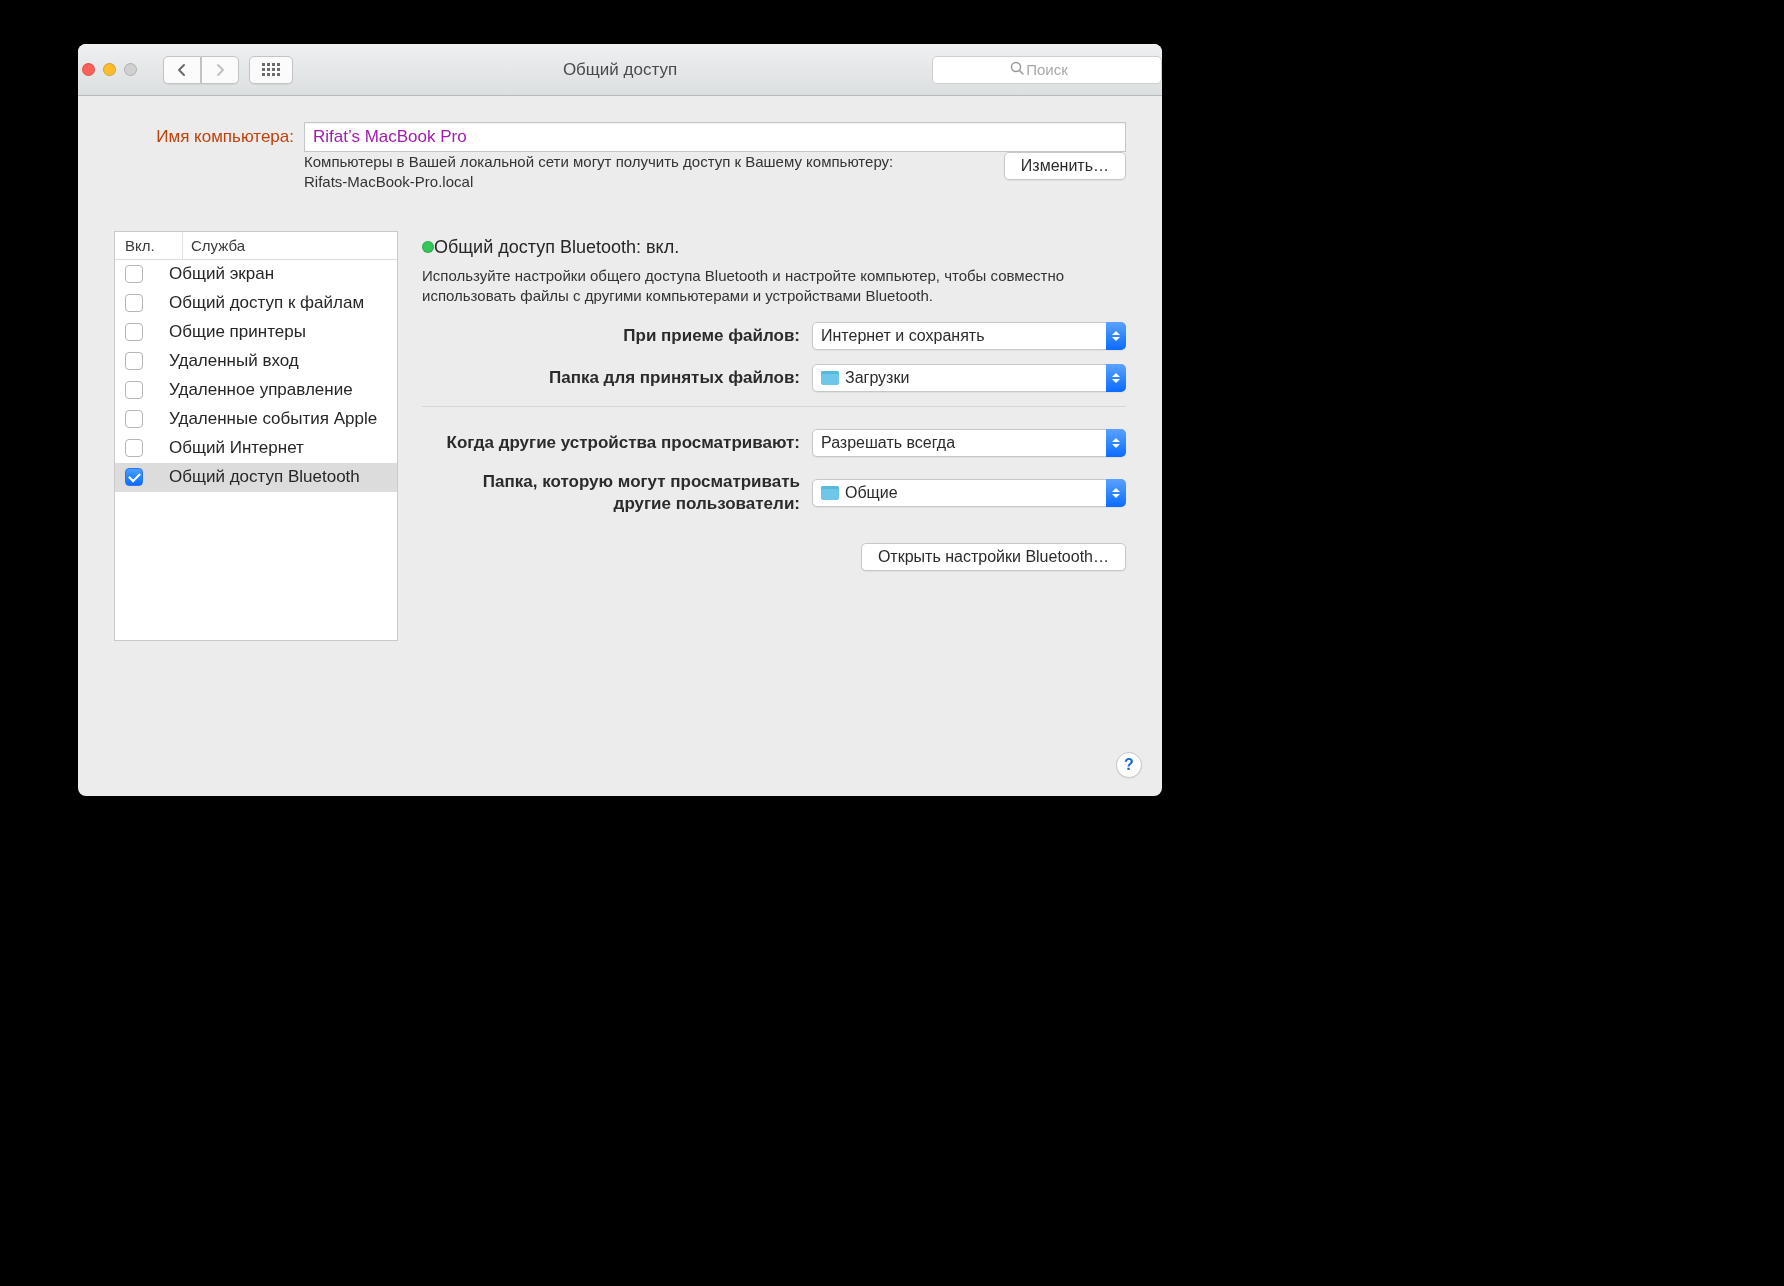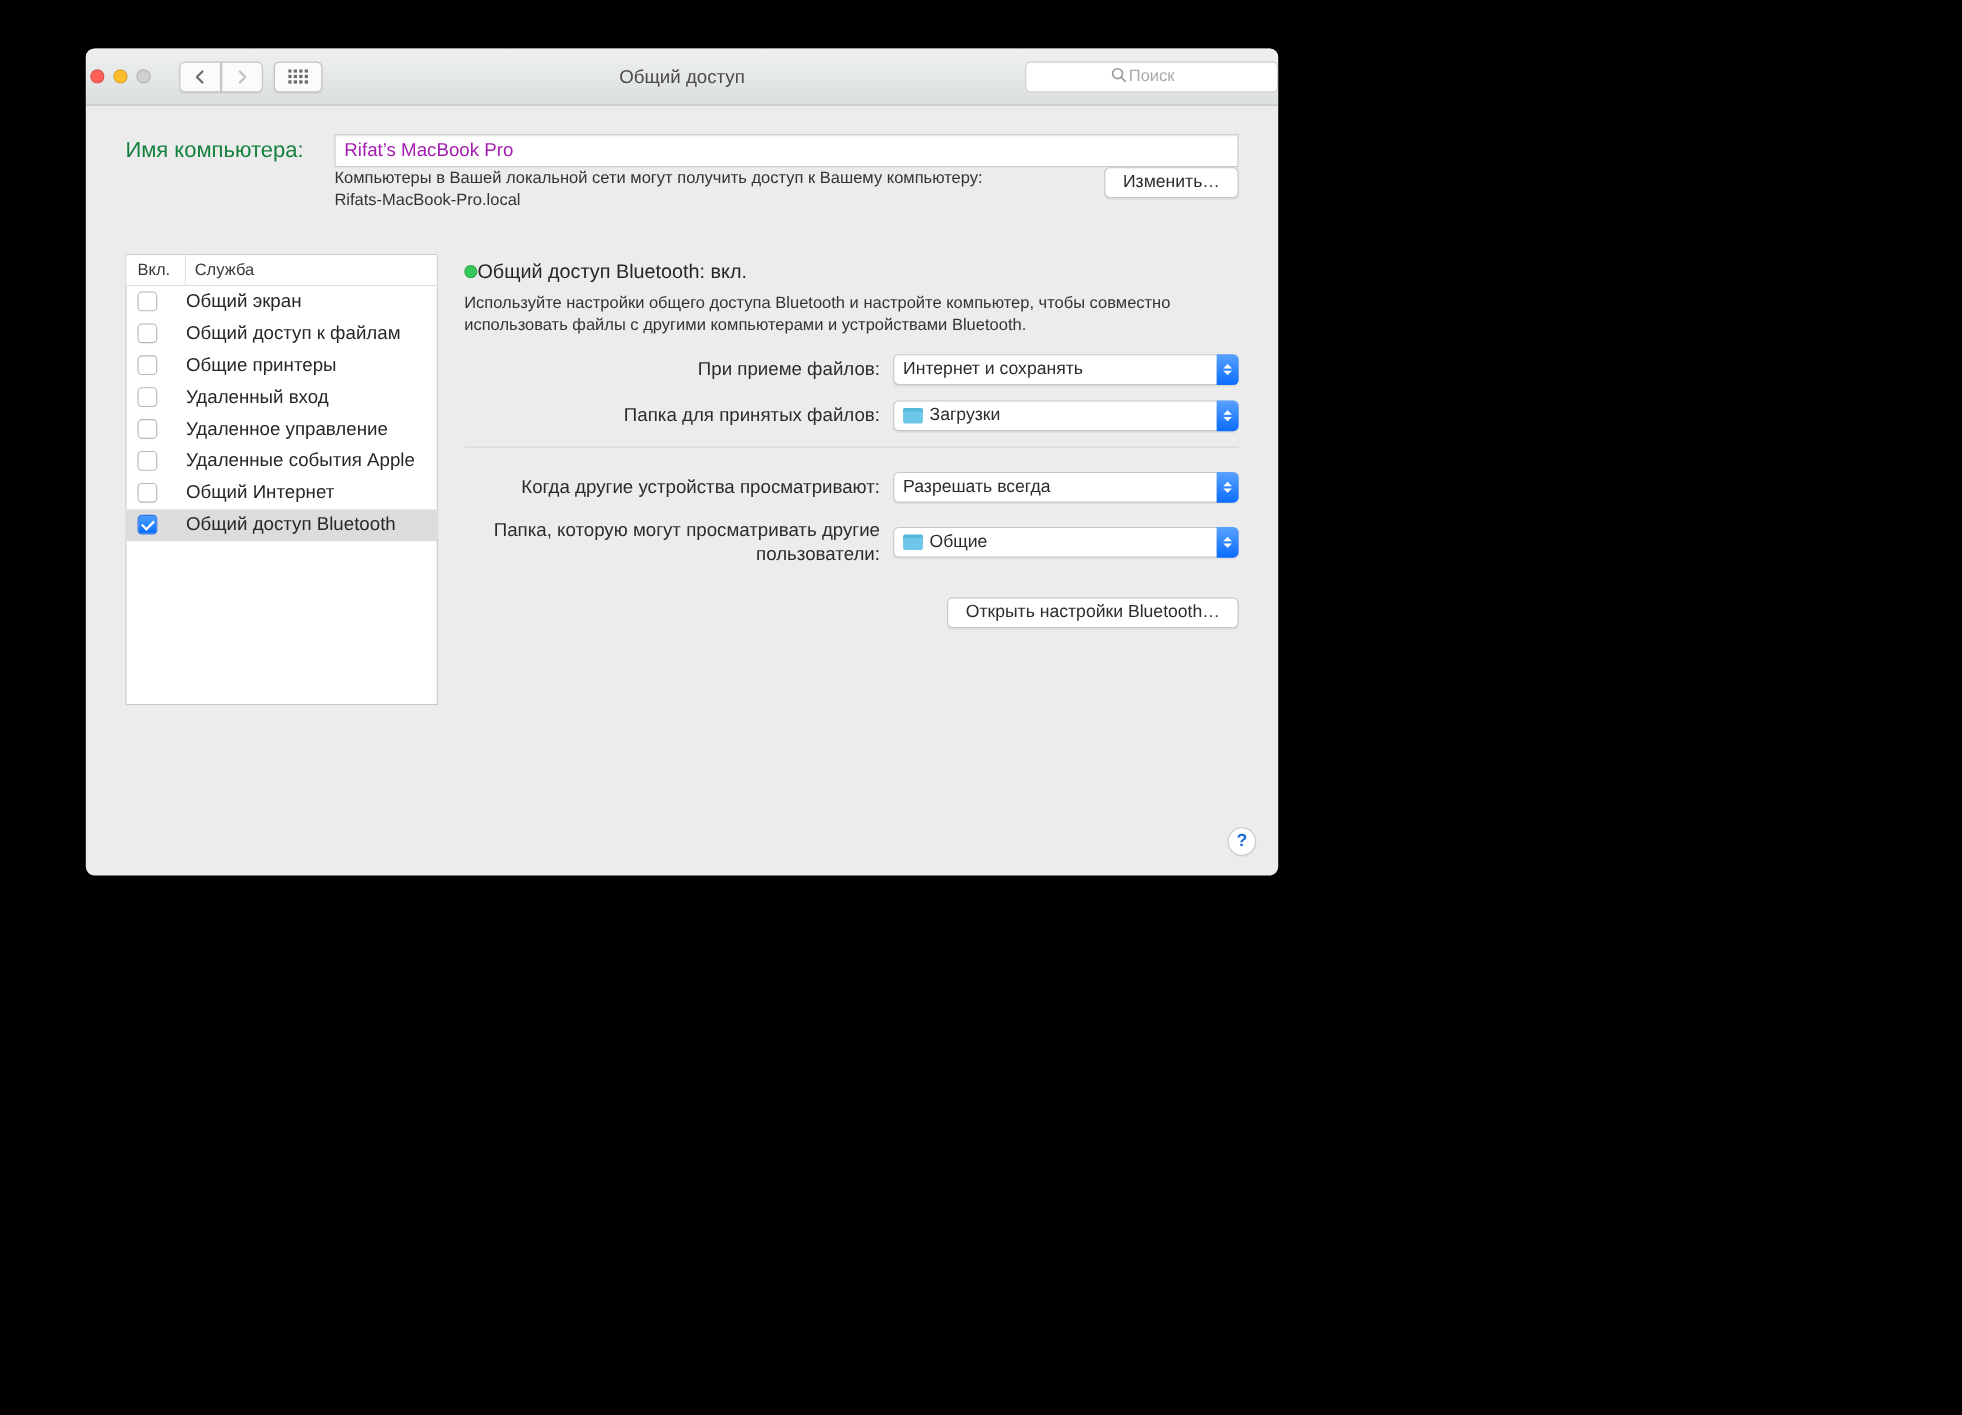--- a/index.html
+++ b/index.html
@@ -109,22 +109,23 @@
   .top-section {
     padding: 26px 18px 10px 18px;
   }
   .row {
     display: flex;
     align-items: center;
     gap: 10px;
   }
   .label-left {
     width: 180px;
-    font-size: 20px;
-    color: #15803d;
+    text-align: right;
+    font-size: 17px;
+    color: #c2410c;
   }
   .computer-name-input {
     flex: 1;
     height: 30px;
     border: 1px solid #c6c6c6;
     border-radius: 0;
     background: #fff;
     padding: 0 8px;
     font-size: 17px;
     color: #a21caf;
@@ -172,21 +173,21 @@
   }
   .svc-header {
     display: flex;
     border-bottom: 1px solid #dcdcdc;
     background: #fff;
     height: 28px;
     font-size: 15px;
     color: #3a3a3a;
   }
   .svc-header .col-on {
-    width: 54px;
+    width: 68px;
     display:flex; align-items:center; justify-content:flex-start;
     padding-left: 10px;
     border-right: 1px solid #e2e2e2;
   }
   .svc-header .col-name {
     flex:1;
     display:flex; align-items:center;
     padding-left: 8px;
   }
   .svc-body { flex: 1; }
@@ -251,20 +252,21 @@
     align-items: center;
     margin-bottom: 14px;
   }
   .form-row .flabel {
     width: 390px;
     text-align: right;
     font-size: 17px;
     color: #2b2b2b;
     padding-right: 12px;
     line-height: 1.3;
+    font-weight: bold;
   }
   .mac-select {
     flex: 1;
     height: 28px;
     display: flex;
     align-items: center;
     background: #fff;
     border: 1px solid #c7c7c7;
     border-radius: 5px;
     position: relative;

